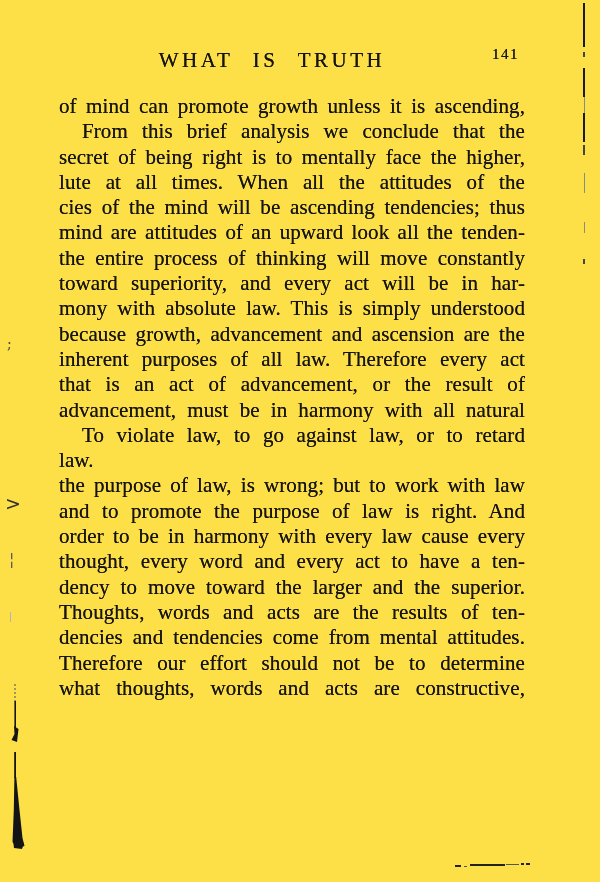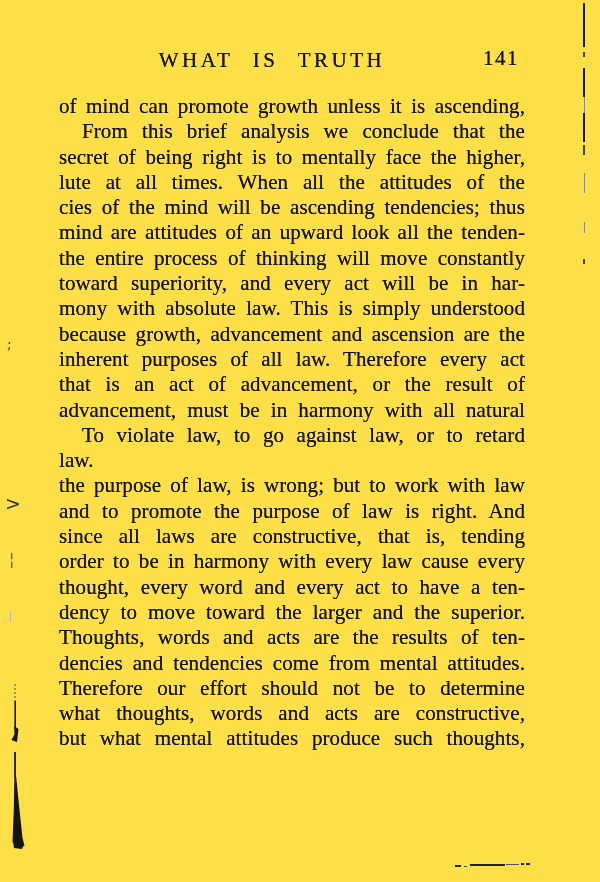--- a/index.html
+++ b/index.html
@@ -32,21 +32,21 @@
     font-size: 21px;
     letter-spacing: 3.5px;
     word-spacing: 11px;
     white-space: nowrap;
     text-shadow: 0 0 0.5px rgba(20,18,14,0.9);
   }
   #page-number {
     position: absolute;
     right: 6px;
     top: -2px;
-    font-size: 21px;
+    font-size: 15px;
     letter-spacing: 1.5px;
     text-shadow: 0 0 0.5px rgba(20,18,14,0.9);
   }
   
   #body-text {
     position: absolute;
     left: 59px;
     top: 94px;
     width: 466px;
   }
@@ -102,29 +102,27 @@
       <div class="line">toward superiority, and every act will be in har-</div>
       <div class="line">mony with absolute law.  This is simply understood</div>
       <div class="line">because growth, advancement and ascension are the</div>
       <div class="line">inherent purposes of all law.  Therefore every act</div>
       <div class="line">that is an act of advancement, or the result of</div>
       <div class="line">advancement, must be in harmony with all natural</div>
       <div class="line indent">To violate law, to go against law, or to retard</div>
       <div class="line nojust">law.</div>
       <div class="line">the purpose of law, is wrong; but to work with law</div>
       <div class="line">and to promote the purpose of law is right.  And</div>
-      <div class="line">since all laws are constructive, that is, tending</div>
       <div class="line">order to be in harmony with every law cause every</div>
       <div class="line">thought, every word and every act to have a ten-</div>
       <div class="line">dency to move toward the larger and the superior.</div>
       <div class="line">Thoughts, words and acts are the results of ten-</div>
       <div class="line">dencies and tendencies come from mental attitudes.</div>
       <div class="line">Therefore our effort should not be to determine</div>
       <div class="line">what thoughts, words and acts are constructive,</div>
-      <div class="line">but what mental attitudes produce such thoughts,</div>
     </div>
 
   <div class="artifact vseg" style="top:3px;   height:44px;"></div>
   <div class="artifact vseg mid" style="top:52px;  height:5px;"></div>
   <div class="artifact vseg" style="top:68px;  height:29px;"></div>
   <div class="artifact vseg faint" style="top:97px;  height:16px;"></div>
   <div class="artifact vseg" style="top:113px; height:29px;"></div>
   <div class="artifact vseg mid" style="top:145px; height:10px;"></div>
   <div class="artifact vseg faint" style="top:173px; height:20px;"></div>
   <div class="artifact vseg faint" style="top:222px; height:11px;"></div>

